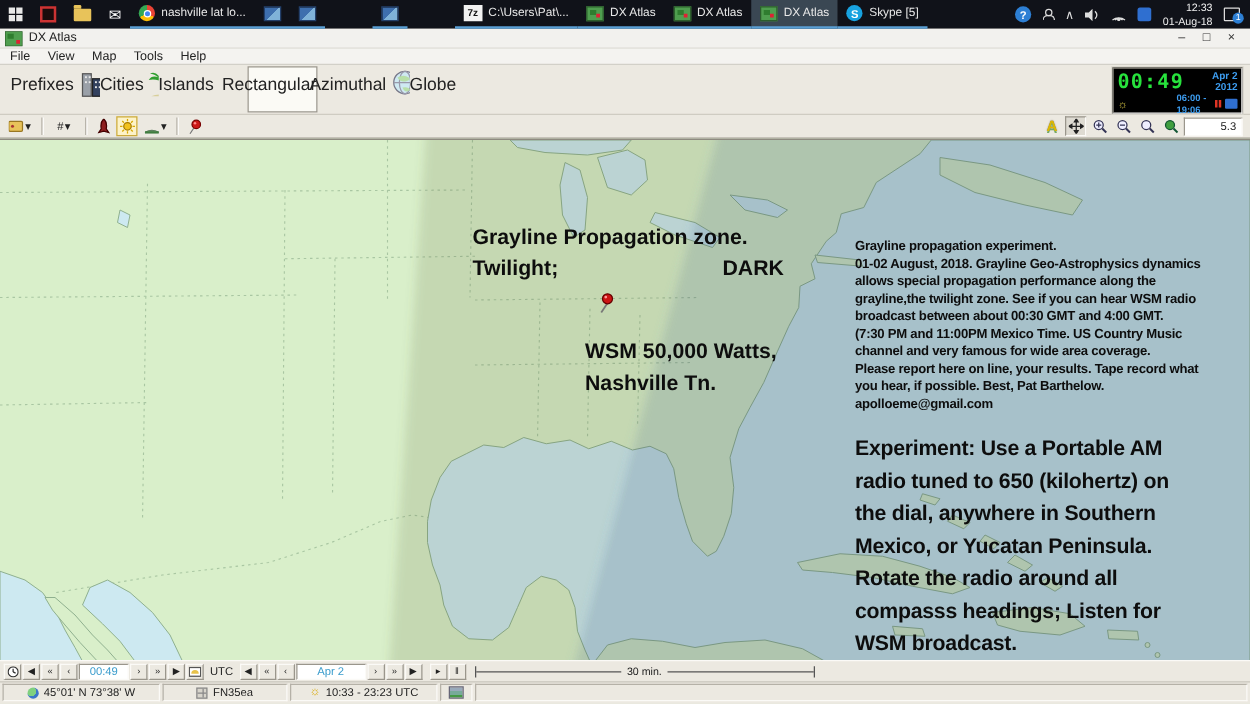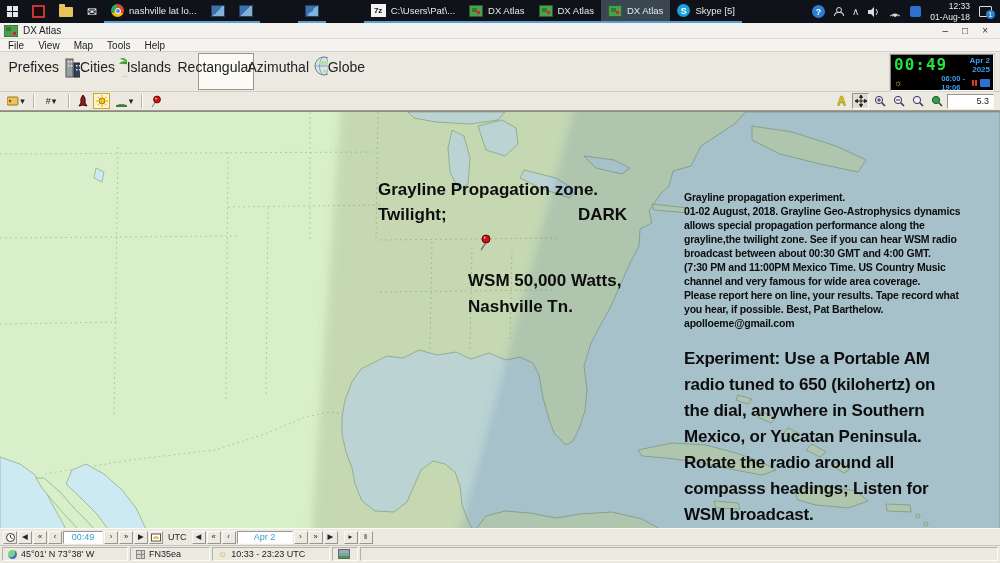--- a/index.html
+++ b/index.html
@@ -83,21 +83,21 @@
   .tbtn { width:14px; height:13px; background:#ece9e1; border:1px solid; border-color:#fbfaf7 #9a968c #9a968c #fbfaf7; display:flex; align-items:center; justify-content:center; font-size:7.5px; color:#222; line-height:1; }
   .tdisp { height:13px; background:#fff; border:1px solid; border-color:#9a968c #fbfaf7 #fbfaf7 #9a968c; color:#3a9ccc; font-size:9px; display:flex; align-items:center; justify-content:center; }
   .utc { color:#222; font-size:9px; padding:0 4px; }
   .slider { display:flex; align-items:center; width:272px; margin-left:6px; color:#222; font-size:8.5px; }
   .sl-line { flex:1; height:1px; background:#555; }
   .sl-tick { width:1px; height:9px; background:#555; }
   .sl-label { padding:0 5px; }
 
   
   .statusbar { height:17px; background:#ece9e1; border-top:1px solid #c8c5bc; display:flex; align-items:stretch; gap:2px; padding:1px 2px; font-size:9px; color:#222; }
-  .spanel { display:flex; align-items:center; gap:4px; padding:0 5px; border:1px solid; border-color:#b5b1a7 #fbfaf7 #fbfaf7 #b5b1a7; white-space:nowrap; }
+  .spanel { display:flex; align-items:center; gap:4px; padding:0 5px; border:1px solid; border-color:#b5b1a7 #fbfaf7 #fbfaf7 #b5b1a7; white-space:nowrap;justify-content:center; }
   .globemini { width:9px; height:9px; border-radius:50%; background:radial-gradient(circle at 35% 35%, #7fd07f 0 45%, #3a76c8 46%); }
   .gridmini { width:9px; height:9px; background:#d8d5cc; border:1px solid #888; position:relative; }
   .gridmini:before { content:""; position:absolute; left:3.5px; top:0; bottom:0; width:1px; background:#888; }
   .gridmini:after { content:""; position:absolute; top:3.5px; left:0; right:0; height:1px; background:#888; }
   .compmini { width:9px; height:9px; border-radius:50%; background:#234; position:relative; }
   .compmini:before { content:""; position:absolute; left:4px; top:1px; width:1px; height:7px; background:#e33; transform:rotate(40deg); }
   .sunmini { color:#d8a800; font-size:10px; line-height:1; }
   .layermini { width:12px; height:10px; background:linear-gradient(#9ab 0 3px,#7a9 3px 6px,#494 6px); border:1px solid #667; }
   .fillpanel { flex:1; border:1px solid; border-color:#b5b1a7 #fbfaf7 #fbfaf7 #b5b1a7; }
 </style>
@@ -283,21 +283,21 @@
         <path d="M7,7 q5,-3 9,0 q2,2 -2,3 q-5,1 -7,-3z" fill="#b8dfa8"></path>
         <path d="M11,15 q5,-1 6,2 q-4,3 -6,-2z" fill="#b8dfa8"></path>
       </svg>
     <span>Globe</span>
   </div>
   <div class="clockpanel">
     <div class="cp-row1">
       <span class="cp-time">00:49</span>
       <span class="cp-date">
         <div>Apr 2</div>
-        <div>2025</div>
+        <div>2012</div>
       </span>
     </div>
     <div class="cp-row2">
       <span class="cp-sun">☼</span>
       <span class="cp-suntimes">06:00 - 19:06</span>
       <span class="cp-pause">
           <i></i>
           <i></i>
         </span>
       <span class="cp-badge"></span>
@@ -519,28 +519,35 @@
   <span class="tbtn">◀</span>
   <span class="tbtn">«</span>
   <span class="tbtn">‹</span>
   <span class="tdisp" style="width:56px">Apr 2</span>
   <span class="tbtn">›</span>
   <span class="tbtn">»</span>
   <span class="tbtn">▶</span>
   <span style="width:4px"></span>
   <span class="tbtn">▸</span>
   <span class="tbtn">‖</span>
+  <span class="slider">
+    <span class="sl-tick"></span>
+      <span class="sl-line"></span>
+    <span class="sl-label">30 min.</span>
+    <span class="sl-line"></span>
+      <span class="sl-tick"></span>
+  </span>
 </div>
 
 <div class="statusbar">
   <div class="spanel" style="width:126px">
     <span class="globemini"></span>
     <span>45°01' N  73°38' W</span>
   </div>
-  <div class="spanel" style="width:80px">
+  <div class="spanel" style="width:100px">
     <span class="gridmini"></span>
     <span>FN35ea</span>
   </div>
   <div class="spanel" style="width:118px">
     <span class="sunmini">☼</span>
     <span>10:33 - 23:23 UTC</span>
   </div>
   <div class="spanel" style="width:26px">
     <span class="layermini"></span>
   </div>

